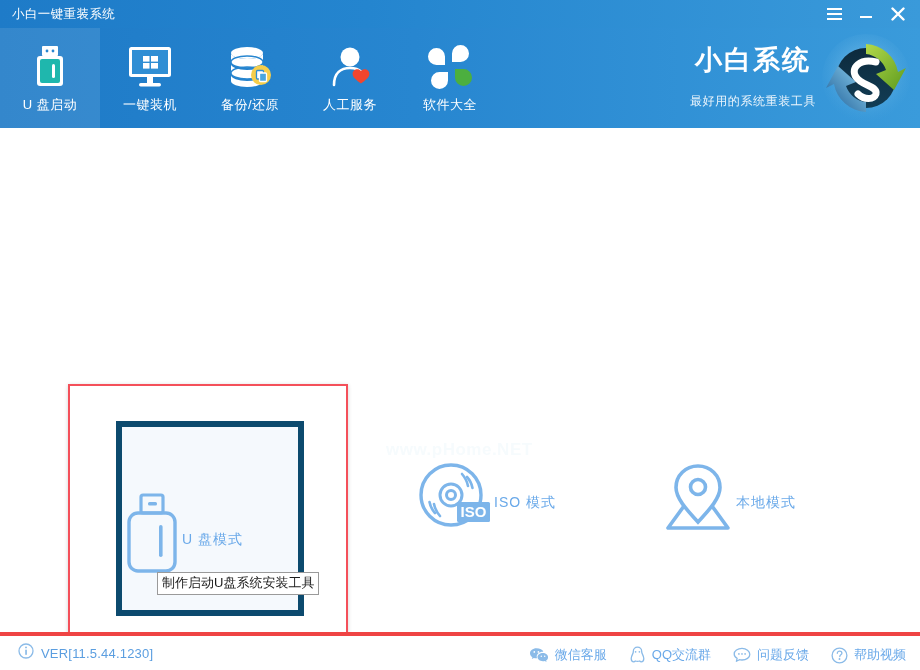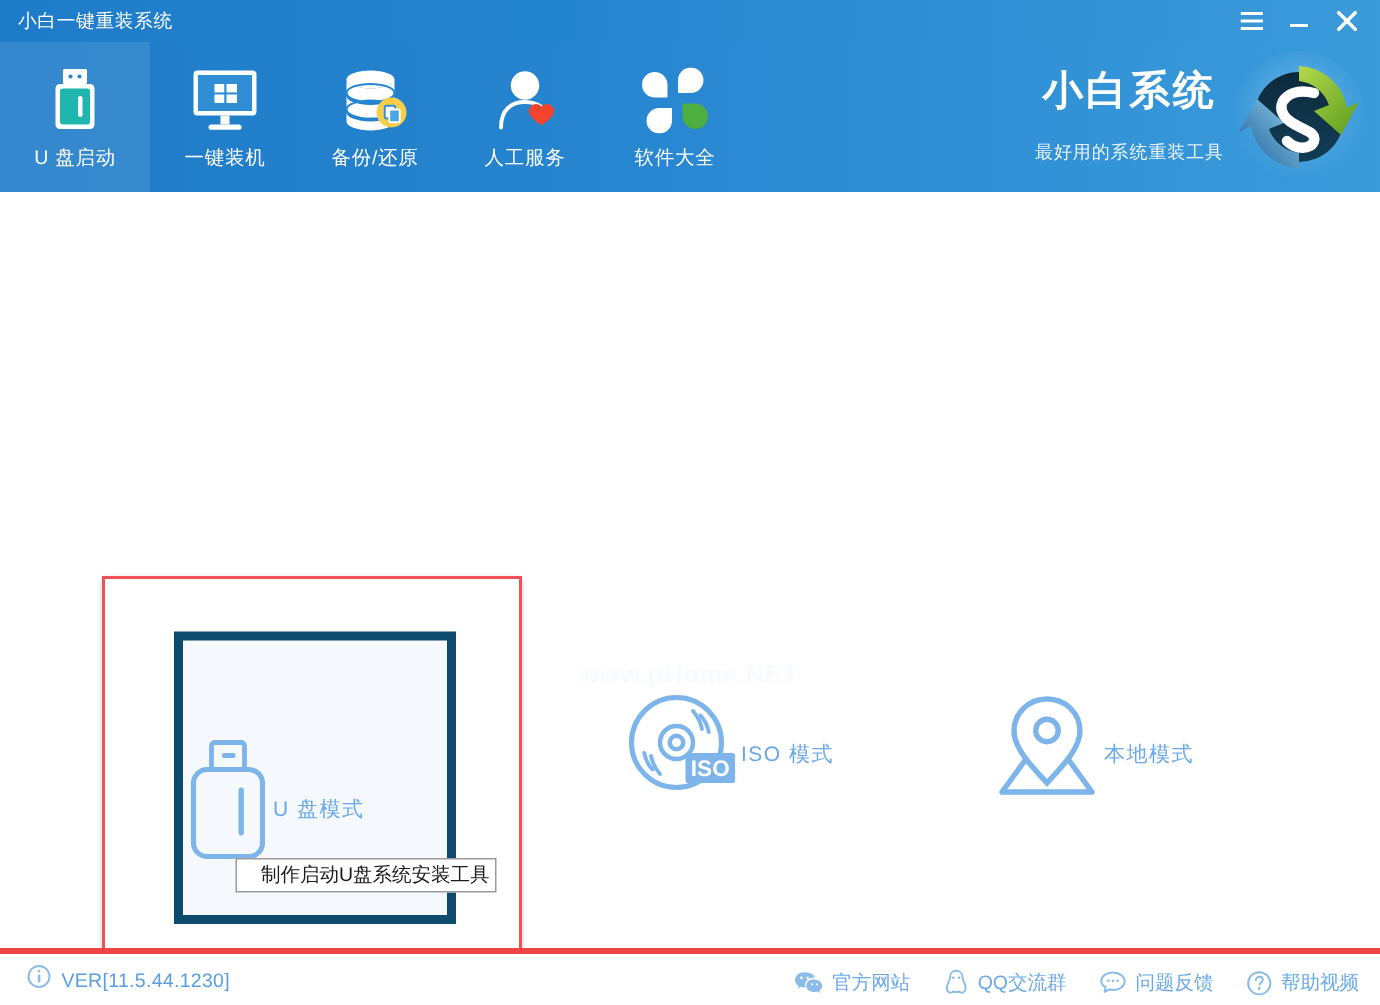--- a/index.html
+++ b/index.html
@@ -173,21 +173,21 @@
     letter-spacing: 1px;
     white-space: nowrap;
   }
   .tooltip {
     position: absolute;
     left: 157px; top: 444px;
     background: #ffffff;
     border: 1px solid #9a9a9a;
     color: #1b1b1b;
     font-size: 13px;
-    padding: 2px 4px 3px 16px;
+    padding: 2px 4px 3px 4px;
     white-space: nowrap;
     line-height: 1.25;
     z-index: 9;
   }
 
   
   .footer {
     position: relative;
     flex: 0 0 38px;
     height: 38px;
@@ -436,21 +436,21 @@
         <span>
           <svg width="20" height="17" viewBox="0 0 20 17">
             <path d="M7.4 1.2 C3.8 1.2 1 3.5 1 6.3 c0 1.6 0.9 3 2.4 4 L2.8 12 l2.1 -1.1 c0.8 0.2 1.6 0.35 2.5 0.35 0.2 0 0.45 0 0.65 -0.02 C7.8 10.6 7.7 10.1 7.7 9.6 c0 -2.7 2.7 -4.9 6.05 -4.9 0.2 0 0.4 0 0.6 0.03 C13.75 2.7 10.9 1.2 7.4 1.2 z" fill="#8bbbe8"></path>
             <circle cx="5.3" cy="4.9" r="0.85" fill="#ffffff"></circle>
             <circle cx="9.4" cy="4.9" r="0.85" fill="#ffffff"></circle>
             <path d="M13.9 5.9 c-3 0 -5.4 1.9 -5.4 4.2 0 2.3 2.4 4.2 5.4 4.2 0.65 0 1.3 -0.1 1.9 -0.28 l1.8 0.95 -0.5 -1.4 c1.2 -0.8 1.95 -2.0 1.95 -3.4 0 -2.3 -2.4 -4.2 -5.15 -4.2 z" fill="#8bbbe8"></path>
             <circle cx="12.3" cy="9.2" r="0.72" fill="#ffffff"></circle>
             <circle cx="15.7" cy="9.2" r="0.72" fill="#ffffff"></circle>
           </svg>
         </span>
-        <span class="flink-label">官方网站</span>
+        <span class="flink-label">微信客服</span>
       </div>
 
       <div class="flink">
         <span>
           <svg width="17" height="18" viewBox="0 0 17 18">
             <path d="M8.5 1.2 C6 1.2 4.3 3.1 4.3 5.5 c0 0.9 -0.1 1.5 -0.6 2.4 C3 9.3 2.2 11 2.2 12.6 c0 1.9 1.3 3.3 2.6 3.3 0.7 0 1.1 -0.4 1.5 -0.9 0.7 0.25 1.45 0.38 2.2 0.38 0.75 0 1.5 -0.13 2.2 -0.38 0.4 0.5 0.8 0.9 1.5 0.9 1.3 0 2.6 -1.4 2.6 -3.3 0 -1.6 -0.8 -3.3 -1.5 -4.7 -0.5 -0.9 -0.6 -1.5 -0.6 -2.4 0 -2.4 -1.7 -4.3 -4.2 -4.3 z" fill="none" stroke="#8bbbe8" stroke-width="1.3" stroke-linejoin="round"></path>
             <circle cx="6.6" cy="5.8" r="0.85" fill="#8bbbe8"></circle>
             <circle cx="10.4" cy="5.8" r="0.85" fill="#8bbbe8"></circle>
           </svg>
         </span>

